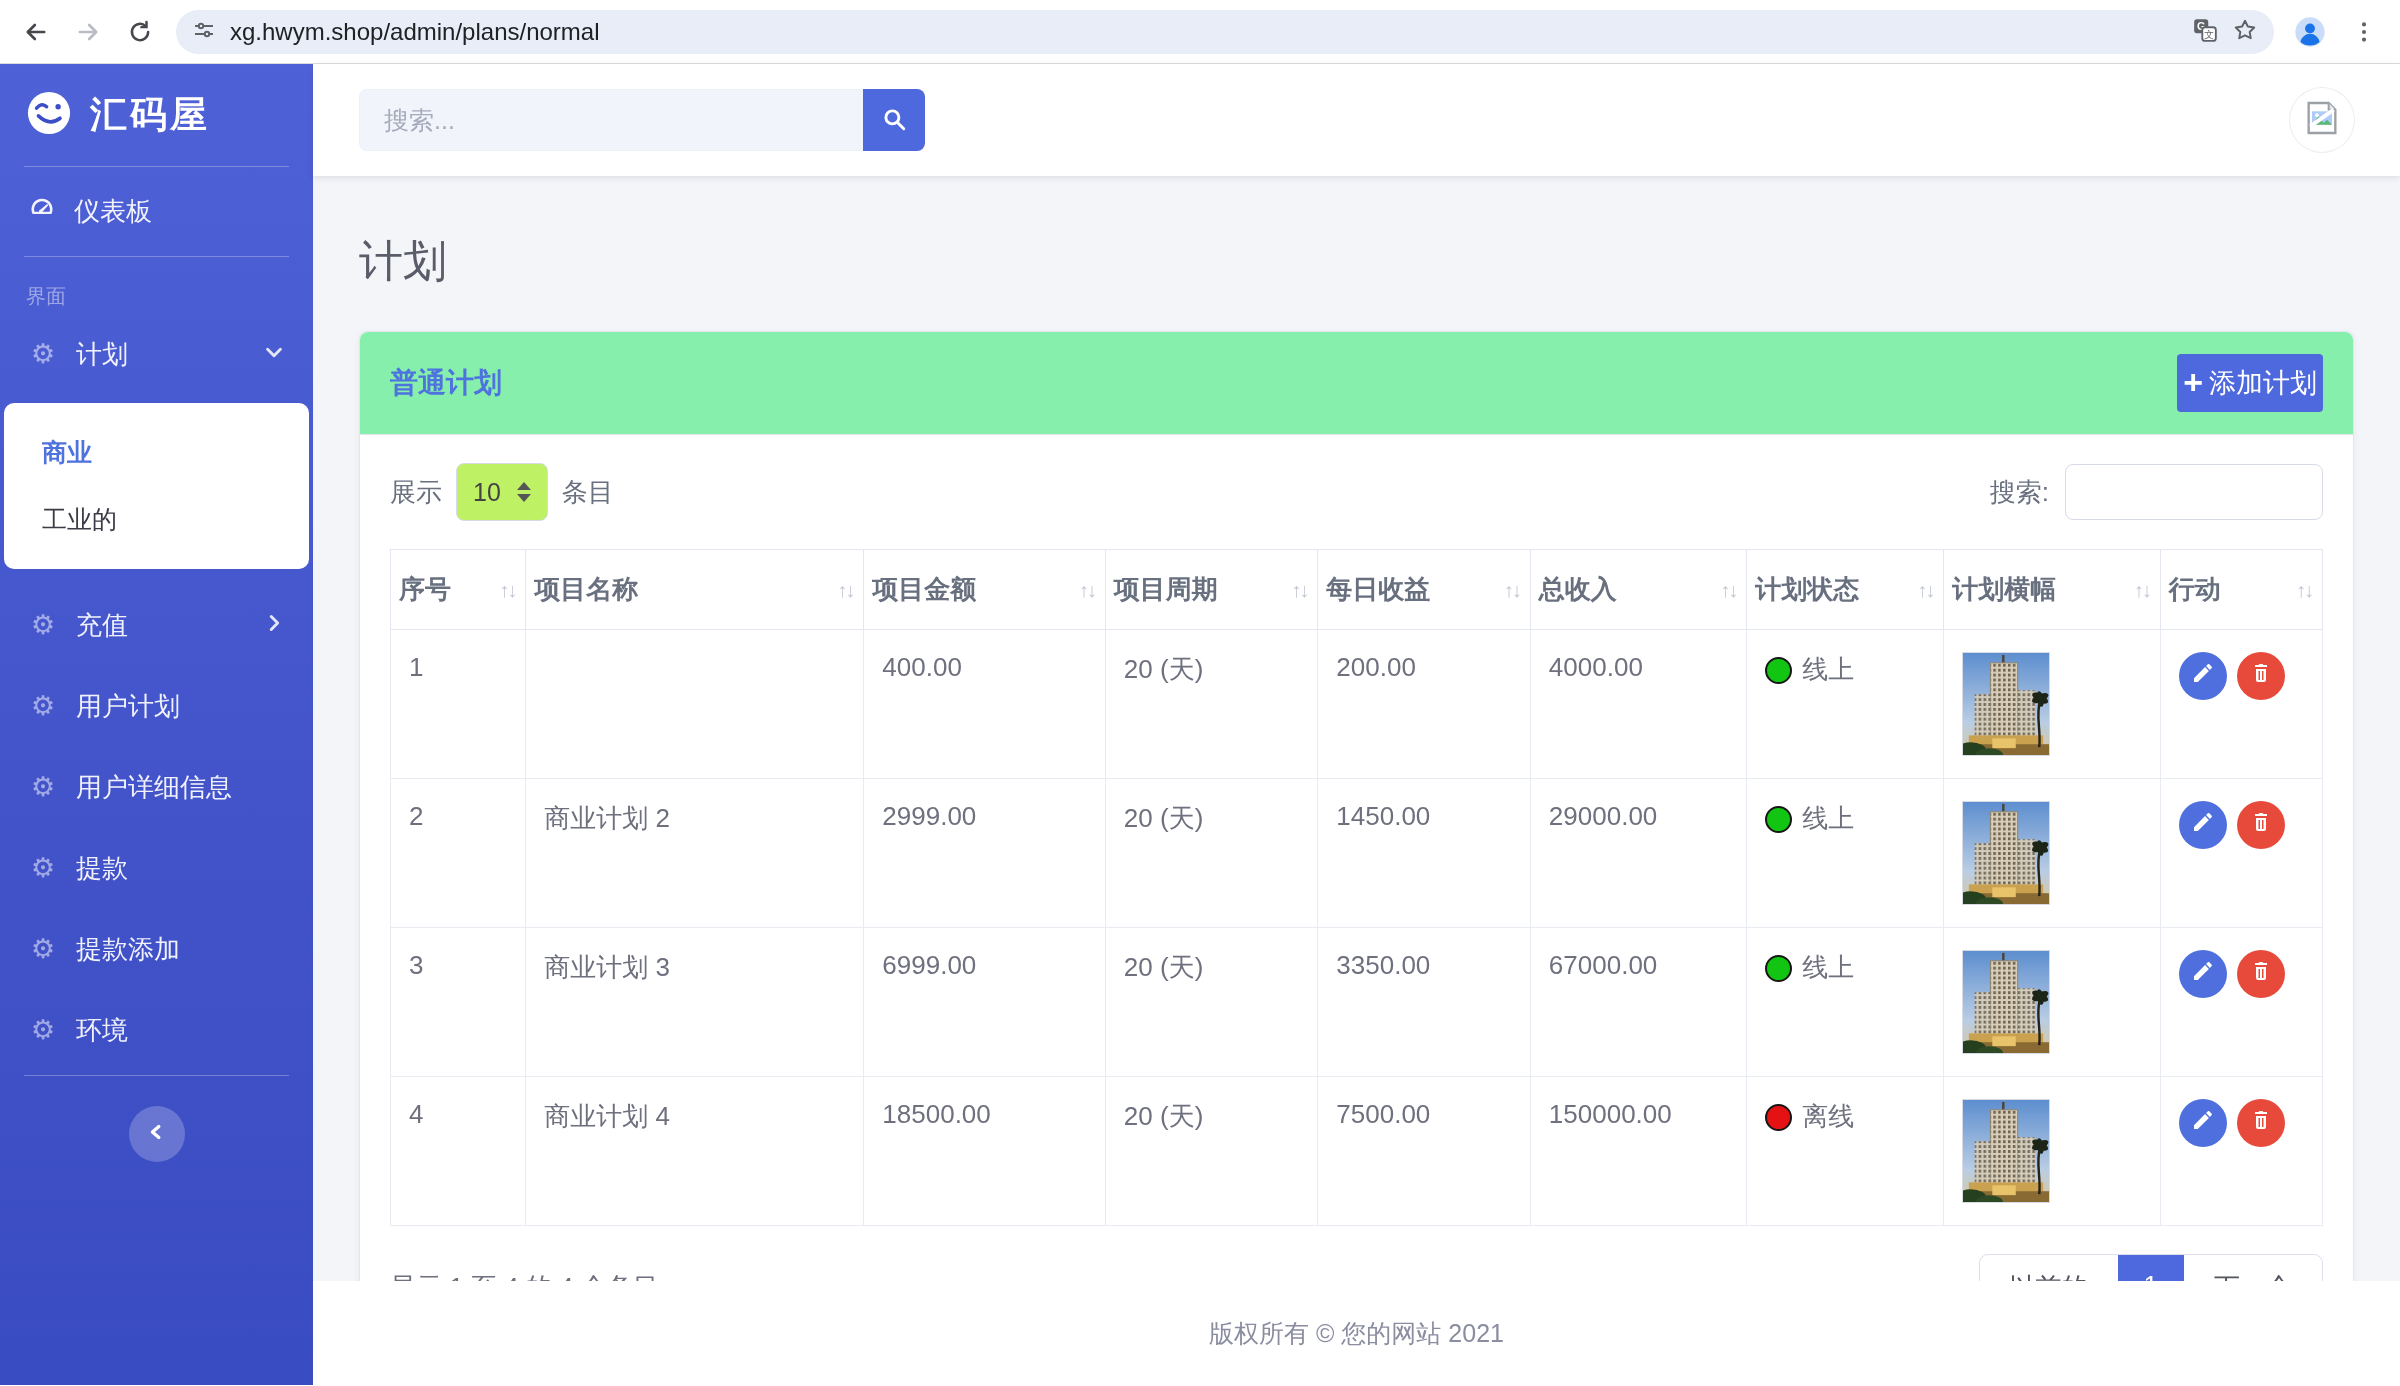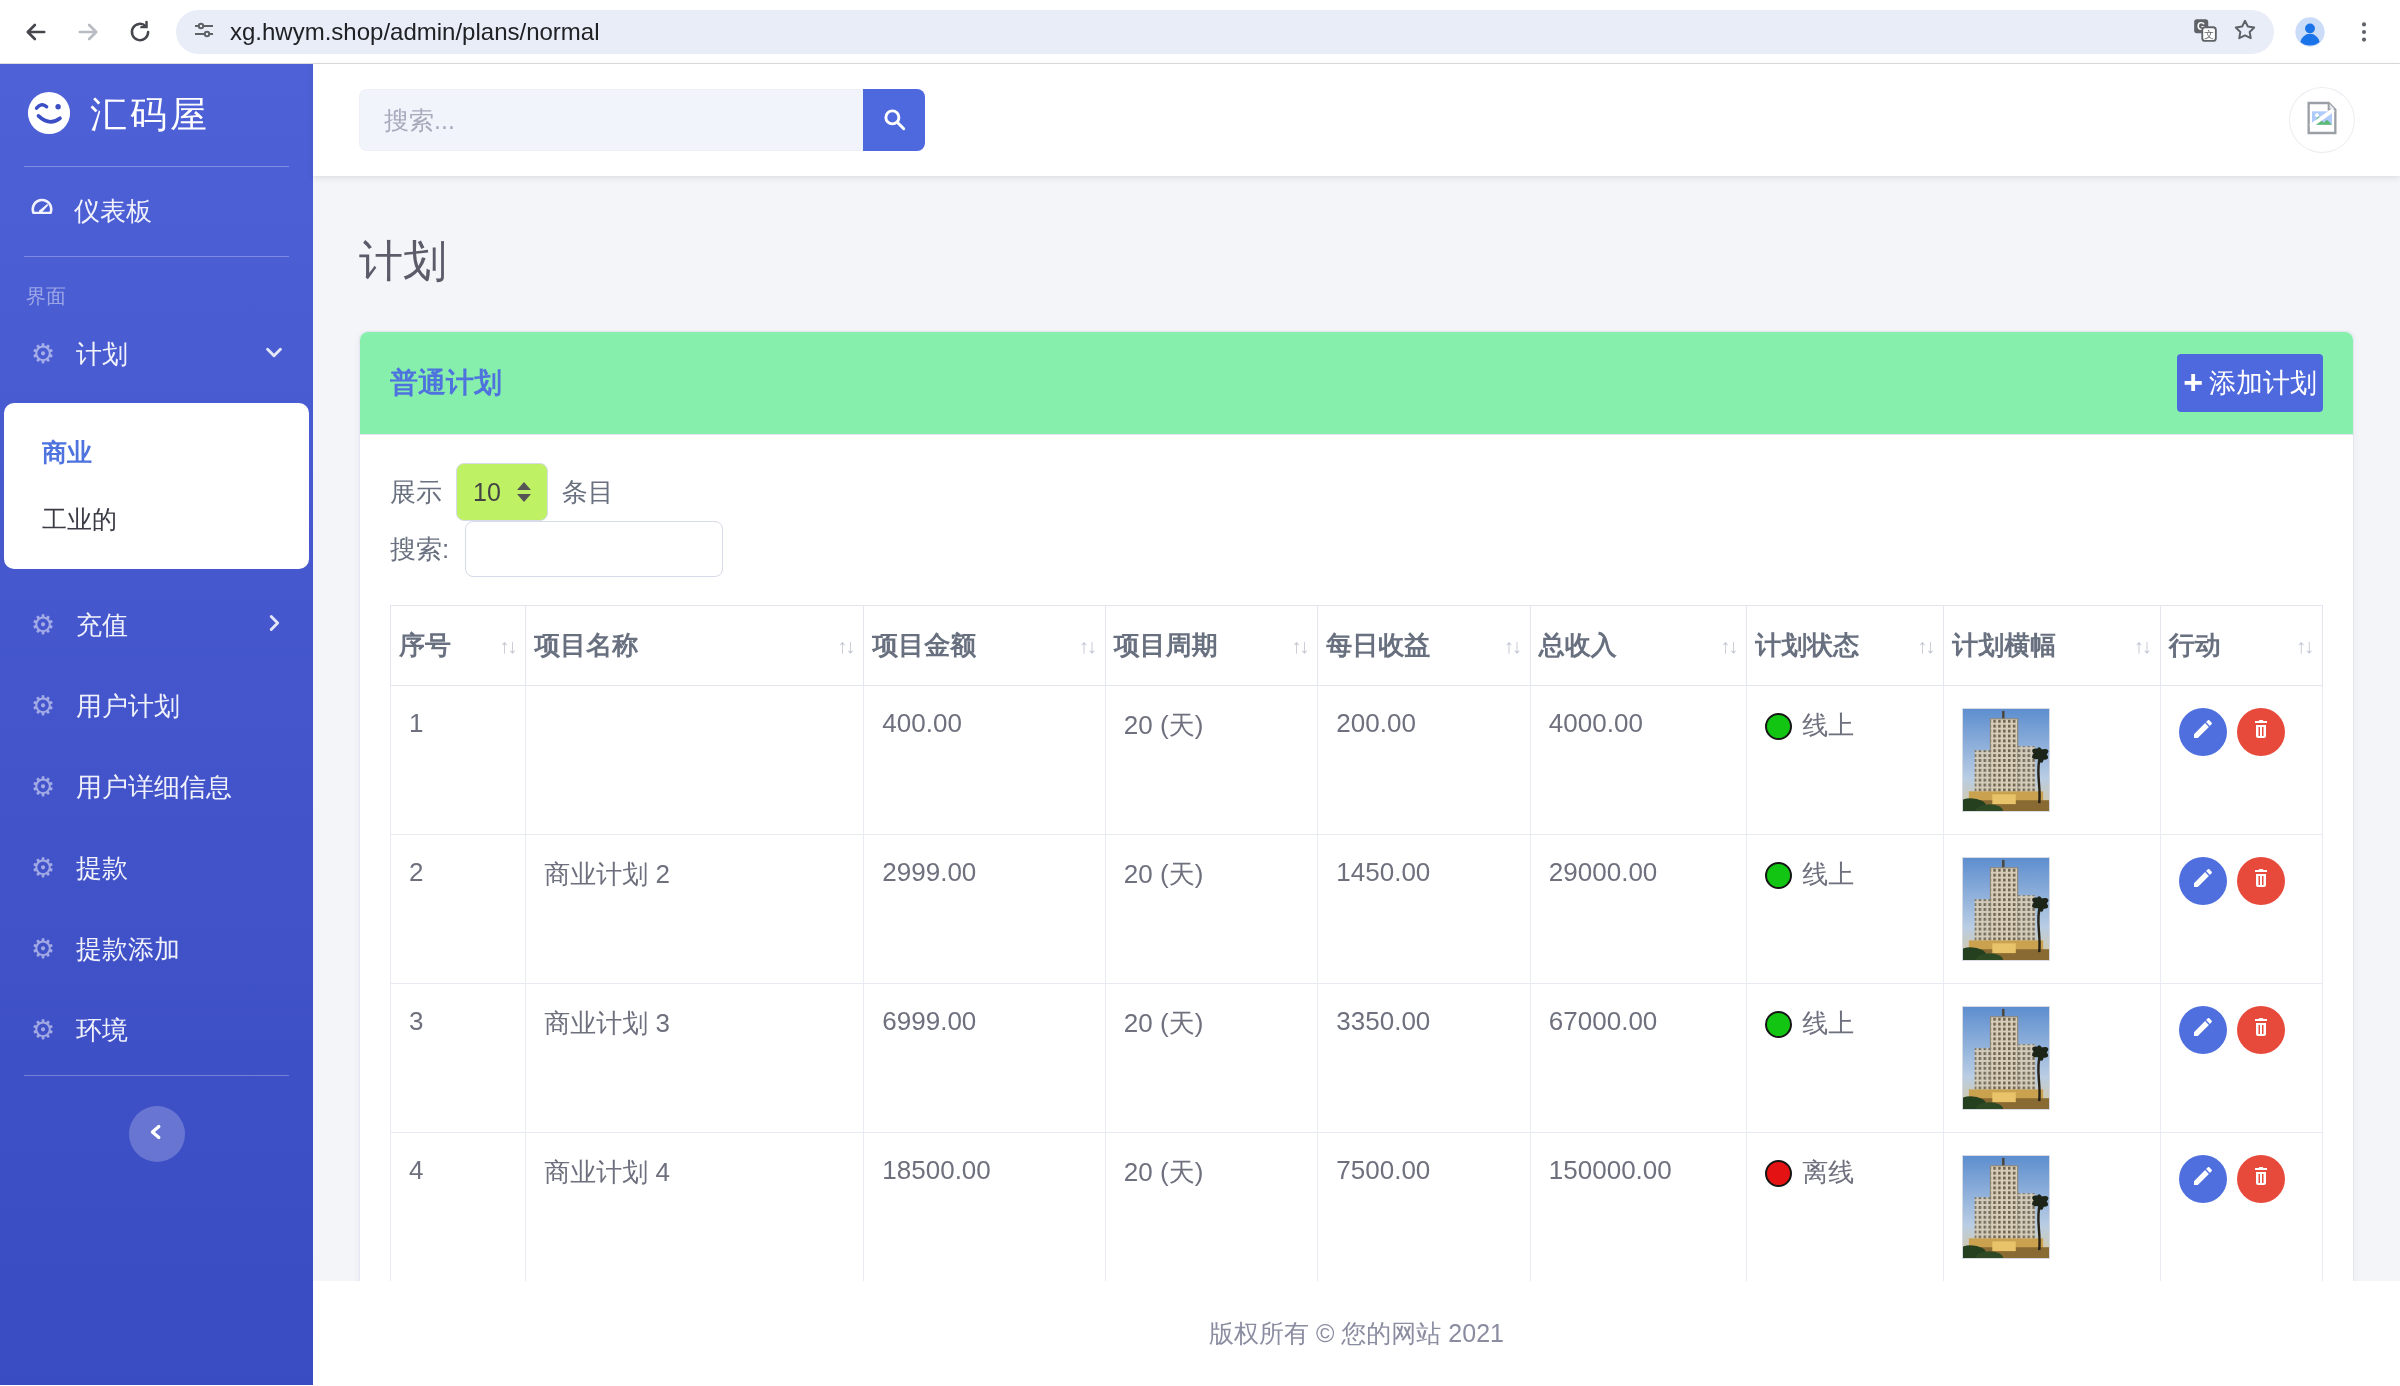--- a/index.html
+++ b/index.html
@@ -15,21 +15,21 @@
   .omni-url { flex:1; font-size:24px; color:#202124; }
   .chrome-right { display:flex; align-items:center; gap:22px; }
 
   
   .app { display:flex; height:1321px; }
 
   
   .sidebar { width:313px; background:linear-gradient(180deg,#4e61d6 0%,#4354cb 55%,#3a4cc2 100%);
     color:#fff; display:flex; flex-direction:column; flex-shrink:0; }
   .brand { display:flex; align-items:center; gap:18px; padding:26px 26px 22px; }
-  .brand-name { font-size:37px; font-weight:normal; letter-spacing:3px; }
+  .brand-name { font-size:37px; font-weight:bold; letter-spacing:3px; }
   .side-div { border:none; border-top:1px solid rgba(255,255,255,.28); margin:4px 24px; }
   .nav-item { display:flex; align-items:center; gap:18px; padding:23px 28px;
     font-size:26px; color:rgba(255,255,255,.92); cursor:pointer; }
   .nav-item .chev { margin-left:auto; }
   .gear { font-size:27px; color:rgba(255,255,255,.5); line-height:1; width:30px; text-align:center; }
   .gear::after { content:"⚙"; }
   .section-label { padding:22px 26px 4px; font-size:20px; color:rgba(255,255,255,.45); }
   .submenu { background:#fff; border-radius:10px; margin:8px 4px 16px; padding:16px 0; }
   .submenu-item { padding:17px 38px; font-size:25px; color:#3a3b45; cursor:pointer; }
   .submenu-item.active { color:#4e73df; font-weight:bold; }
@@ -57,22 +57,22 @@
   .card { background:#fff; border:1px solid #e3e6f0; border-radius:8px;
     box-shadow:0 2px 6px rgba(58,59,69,.06); }
   .card-header { background:#86efac; border-bottom:1px solid #e3e6f0; border-radius:8px 8px 0 0;
     padding:22px 30px; display:flex; align-items:center; justify-content:space-between; min-height:98px; }
   .card-title { color:#4e73df; font-size:28px; font-weight:bold; }
   .add-btn { background:#4e68dd; color:#fff; border:none; border-radius:4px;
     height:58px; padding:0 6px; font-size:27px; display:flex; align-items:center; gap:6px; cursor:pointer; }
   .plus::before { content:"+"; font-size:34px; font-weight:bold; line-height:1; }
 
   .card-body { padding:28px 30px 30px; }
-  .table-controls { display:flex; justify-content:space-between; 
-    margin-bottom:28px; font-size:26px; color:#69707f;flex-direction:column; }
+  .table-controls { display:flex; justify-content:space-between; align-items:center;
+    margin-bottom:28px; font-size:26px; color:#69707f; }
   .length-ctl { display:flex; align-items:center; gap:14px; }
   .page-size { border:1px solid #d7dae8; border-radius:8px; height:58px; padding:0 16px;
     display:flex; align-items:center; gap:16px; font-size:25px; color:#444; background:#bef264; cursor:pointer; }
   .steppers { display:flex; flex-direction:column; gap:4px; }
   .tri-up { width:0;height:0;border-left:7px solid transparent;border-right:7px solid transparent;border-bottom:8px solid #555; }
   .tri-down { width:0;height:0;border-left:7px solid transparent;border-right:7px solid transparent;border-top:8px solid #555; }
   .search-ctl { display:flex; align-items:center; gap:16px; }
   .table-search { width:258px; height:56px; border:1px solid #d7dae8; border-radius:8px;
     font-size:25px; padding:0 14px; outline:none; color:#444; }
 

